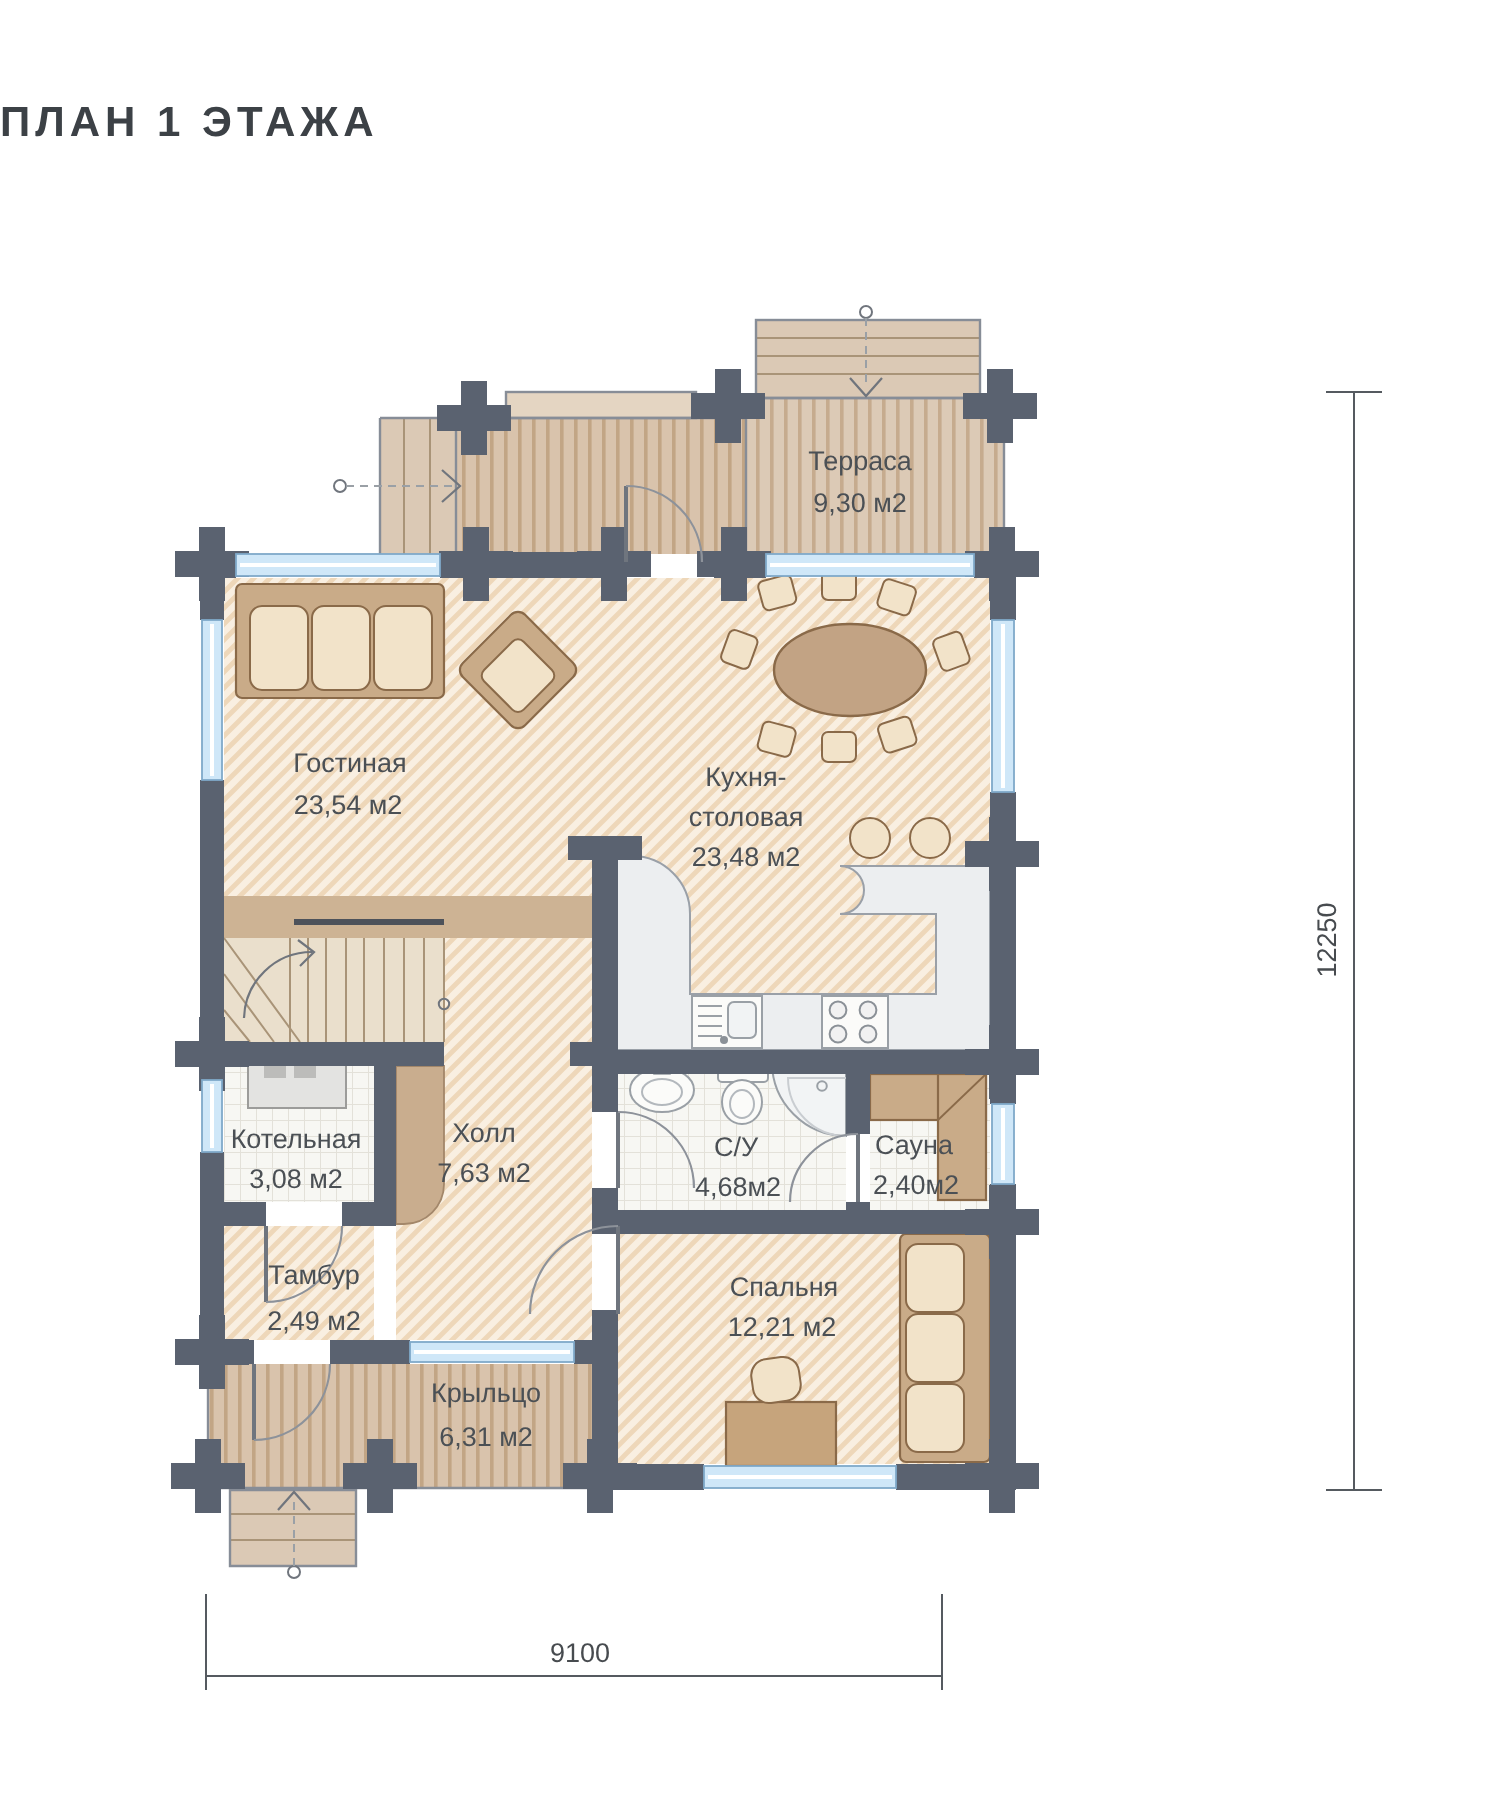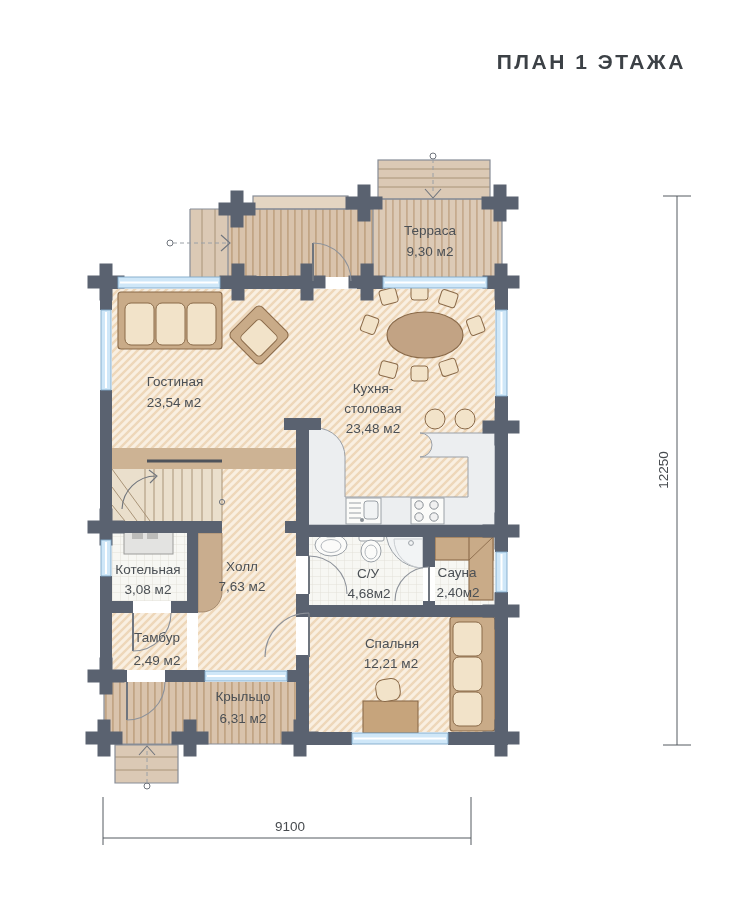--- a/index.html
+++ b/index.html
@@ -1,18 +1,18 @@
 <!DOCTYPE html>
 <html><head>
 <meta charset="utf-8">
 <style>
   html,body{margin:0;padding:0;background:#ffffff;}
   #stage{position:relative;width:754px;height:900px;background:#ffffff;overflow:hidden;
          font-family:"Liberation Sans",sans-serif;}
-  #plan-title{position:absolute;left:0;top:50px;width:686px;text-align:right;
+  #plan-title{position:absolute;left:0;top:50px;width:686px;text-align:left;
               font-size:21px;font-weight:bold;letter-spacing:2.5px;color:#3c4146;}
   svg{position:absolute;left:0;top:0;}
   .room-label{font-size:13.5px;fill:#4b5055;}
   .dim-label{font-size:13.5px;fill:#474b4f;}
   .wall{fill:#5a6270;}
   .edge{stroke:#878d97;stroke-width:1.2;fill:none;}
   .steplin{stroke:#a99478;stroke-width:1;fill:none;}
   .arrowln{stroke:#70757d;stroke-width:1.1;fill:none;}
   .doorarc{stroke:#8d929a;stroke-width:1.1;fill:none;}
   .doorleaf{stroke:#6f757e;stroke-width:2;fill:none;}

